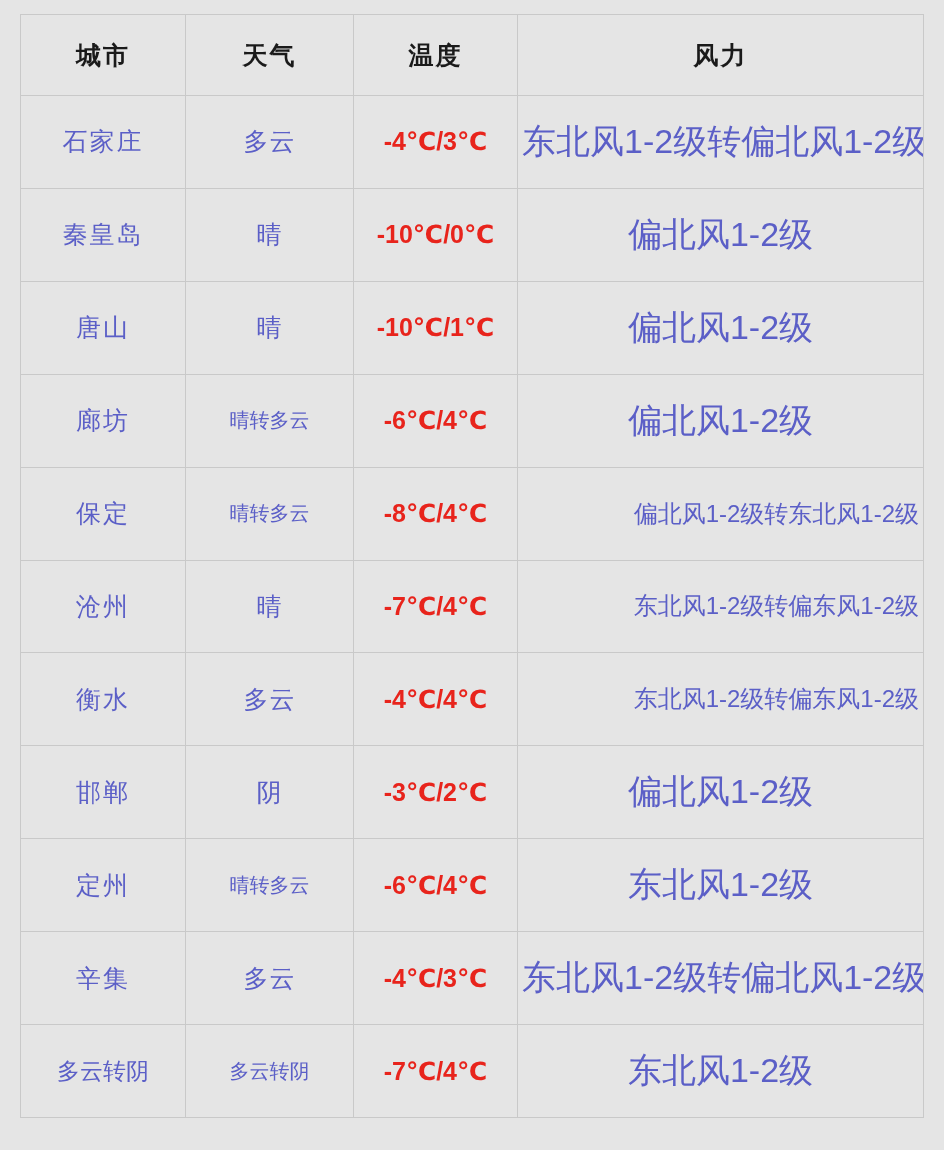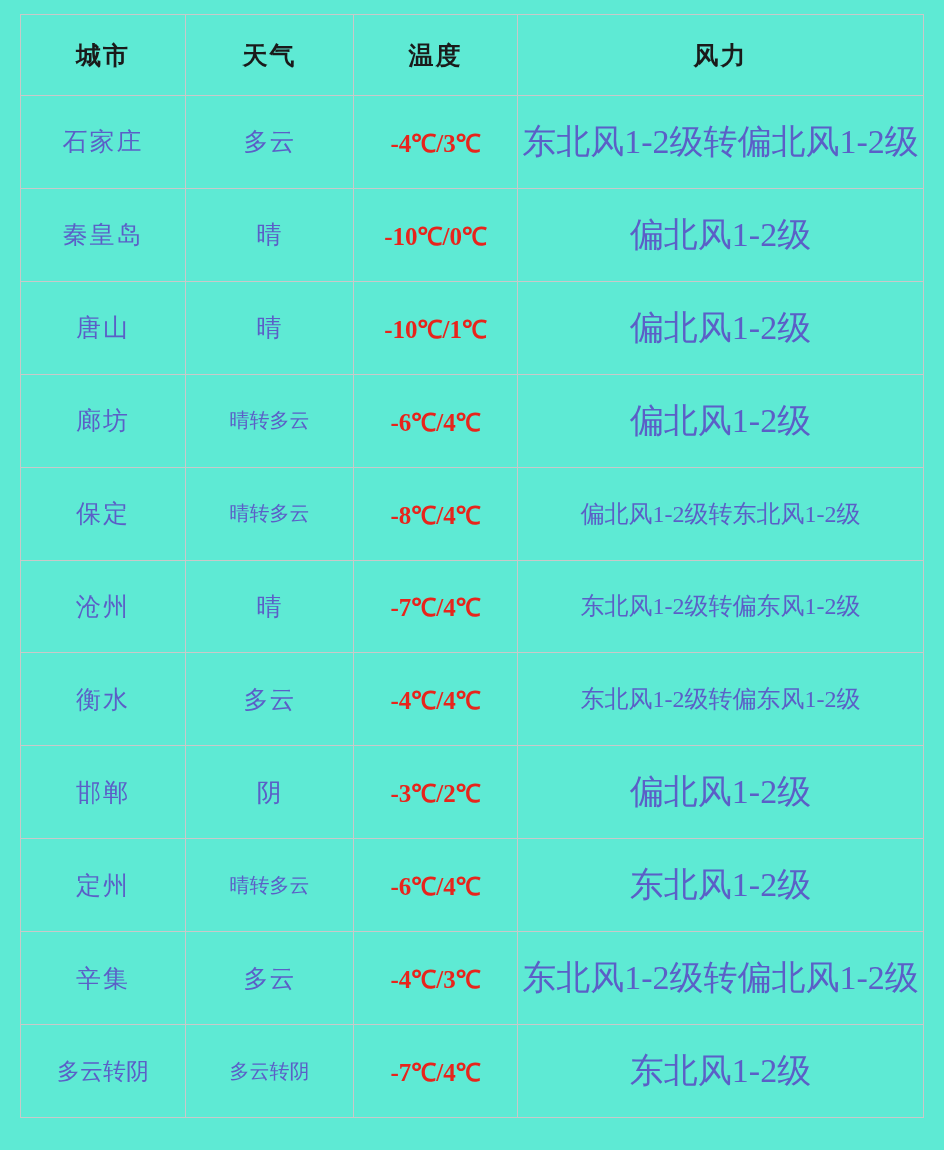--- a/index.html
+++ b/index.html
@@ -11,21 +11,21 @@
     width: 944px;
     height: 1150px;
     font-family: "Liberation Sans", "DejaVu Sans", sans-serif;
     -webkit-font-smoothing: antialiased;
   }
   .sheet {
     width: 944px;
     height: 1150px;
     box-sizing: border-box;
     padding: 14px 20px 32px 20px;
-    background: #5eead4;
+    background: #e5e5e5;
   }
   table.weather-table {
     width: 100%;
     height: 100%;
     border-collapse: collapse;
     table-layout: fixed;
   }
   table.weather-table td,
   table.weather-table th {
     border: 1px solid #c9c9c9;
@@ -35,21 +35,21 @@
     overflow: hidden;
     white-space: nowrap;
   }
   thead th {
     font-weight: bold;
     color: #1a1a1a;
     font-size: 25px;
     letter-spacing: 2px;
     height: 76px;
   }
-  tbody tr { height: 72px; font-family: Liberation Serif, serif; }
+  tbody tr { height: 72px; }
   .col-city   { width: 165px; }
   .col-weather{ width: 168px; }
   .col-temp   { width: 164px; }
   .col-wind   { width: auto; }
 
   td.city {
     color: #5b5fc7;
     font-size: 25px;
     letter-spacing: 2px;
   }
@@ -68,20 +68,21 @@
     font-weight: bold;
     letter-spacing: 0px;
   }
   td.wind {
     color: #5b5fc7;
     font-size: 34px;
     letter-spacing: 0px;
   }
   td.wind.small {
     font-size: 24px;
+    text-align: right;
   }
   td.city.small {
     font-size: 23px;
     letter-spacing: 0px;
   }
 </style>
 </head>
 <body>
 
 <div class="sheet">

